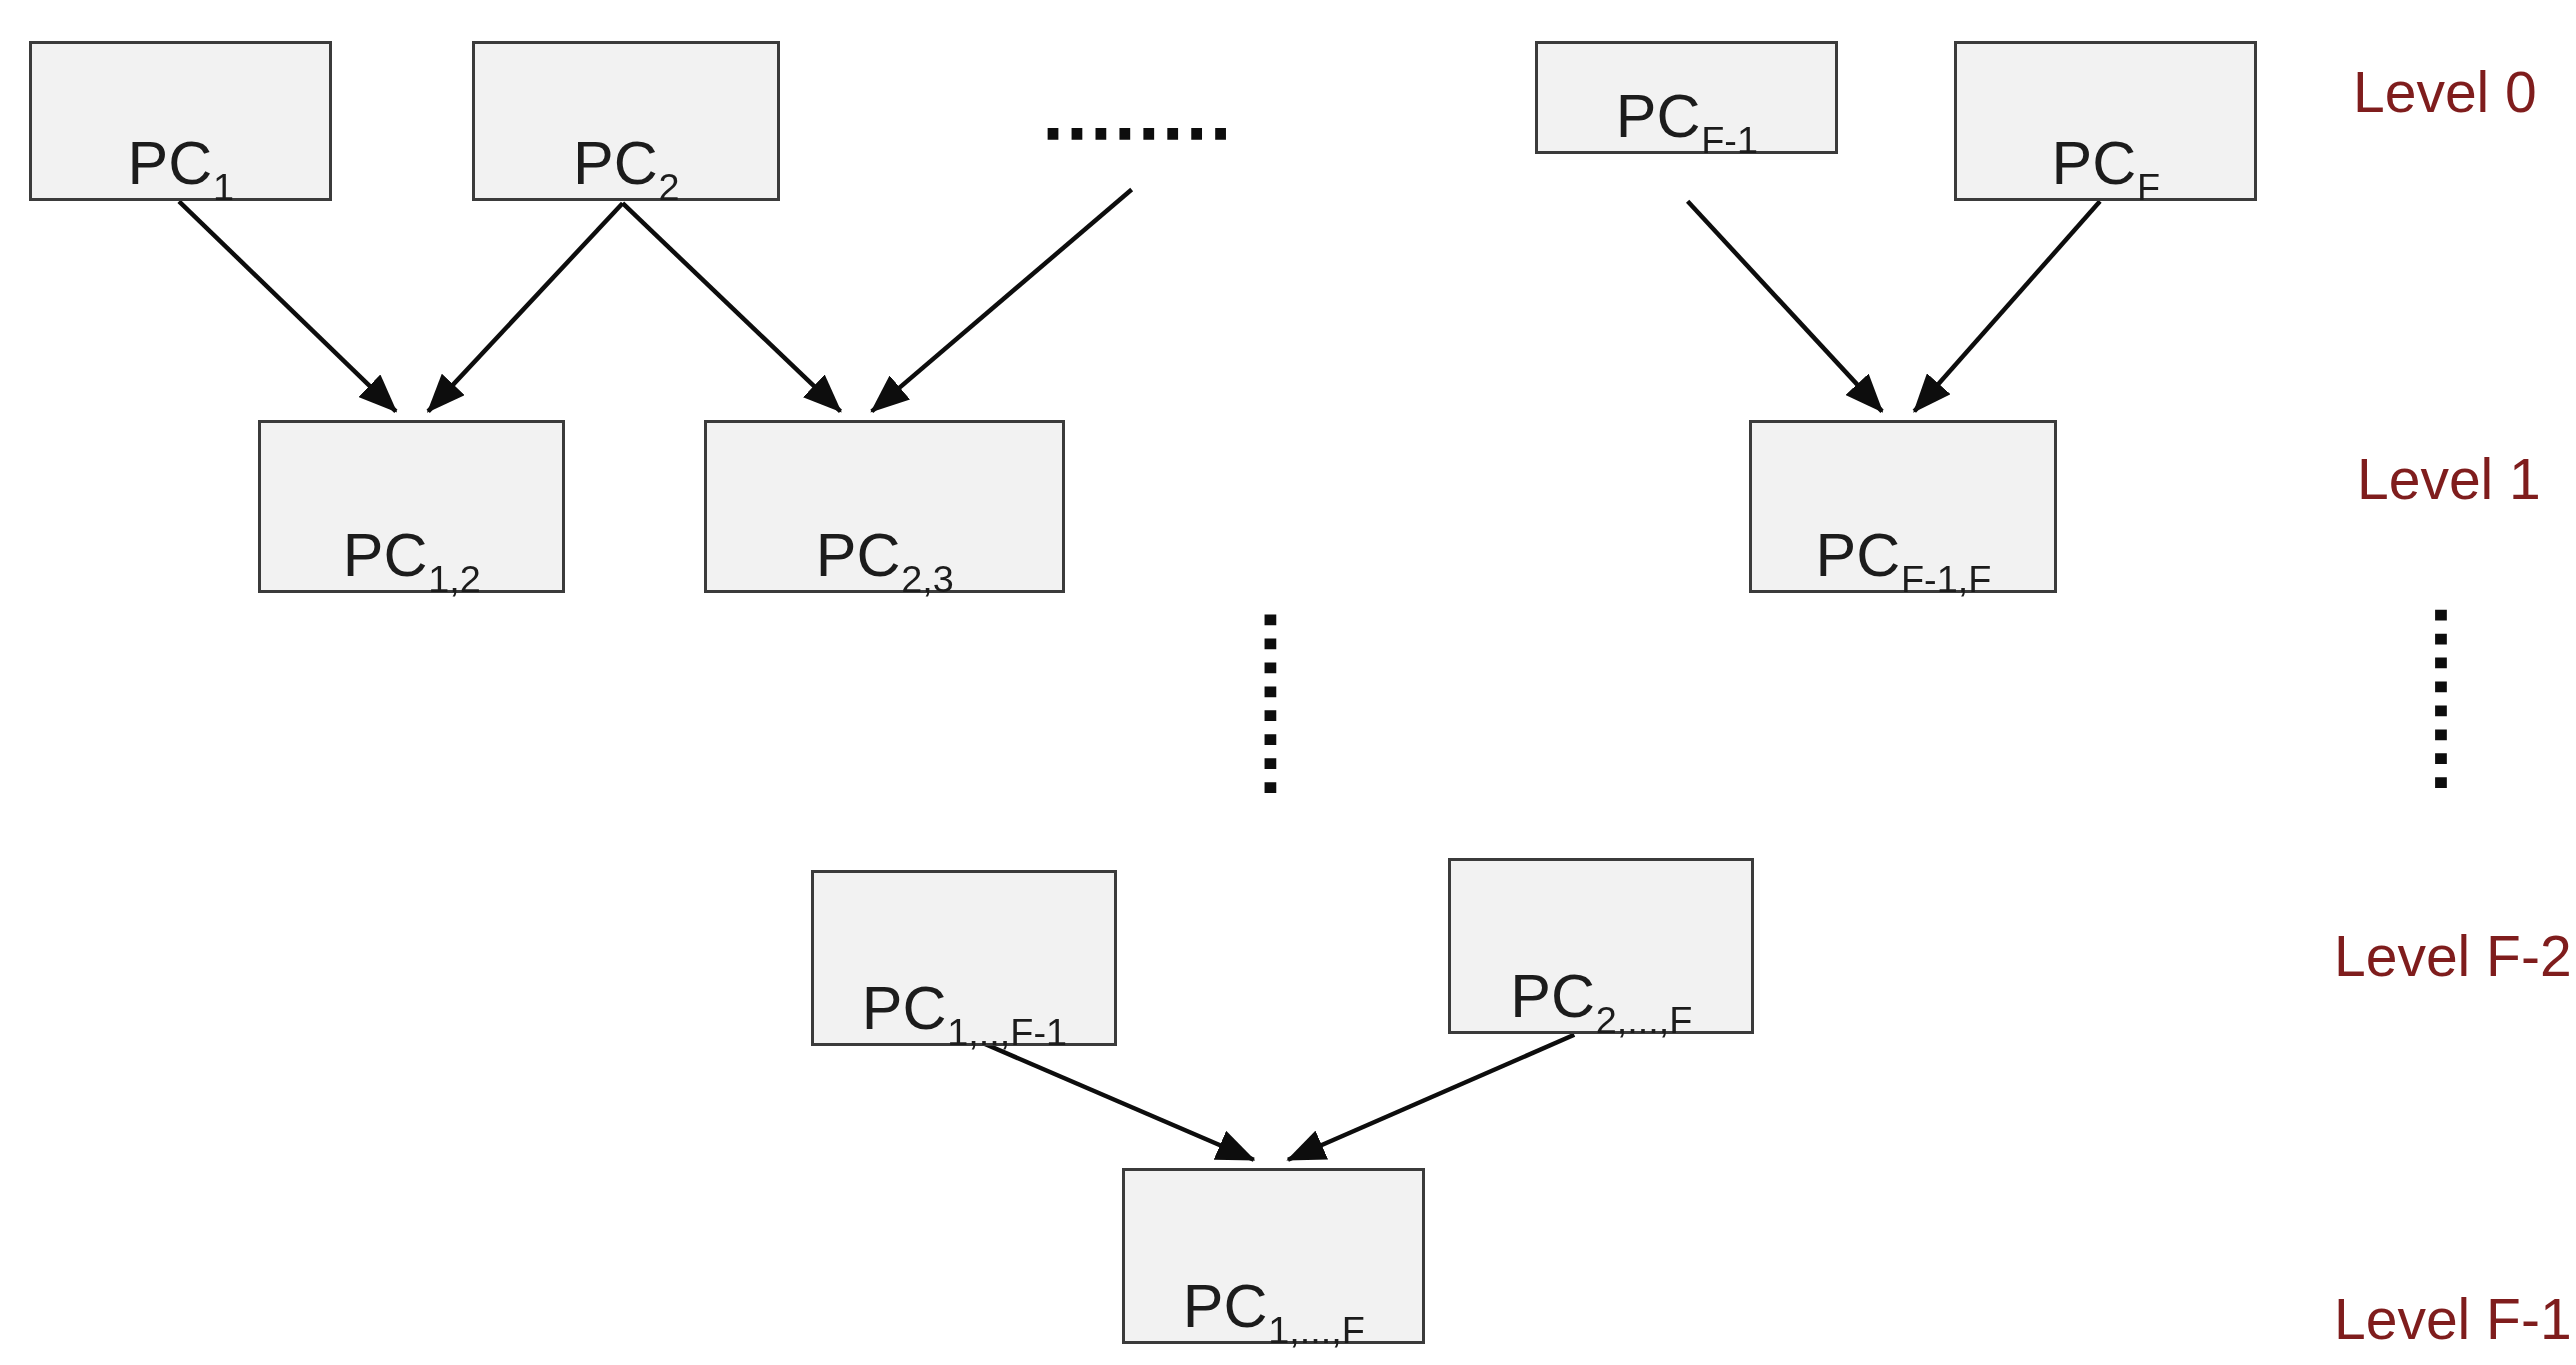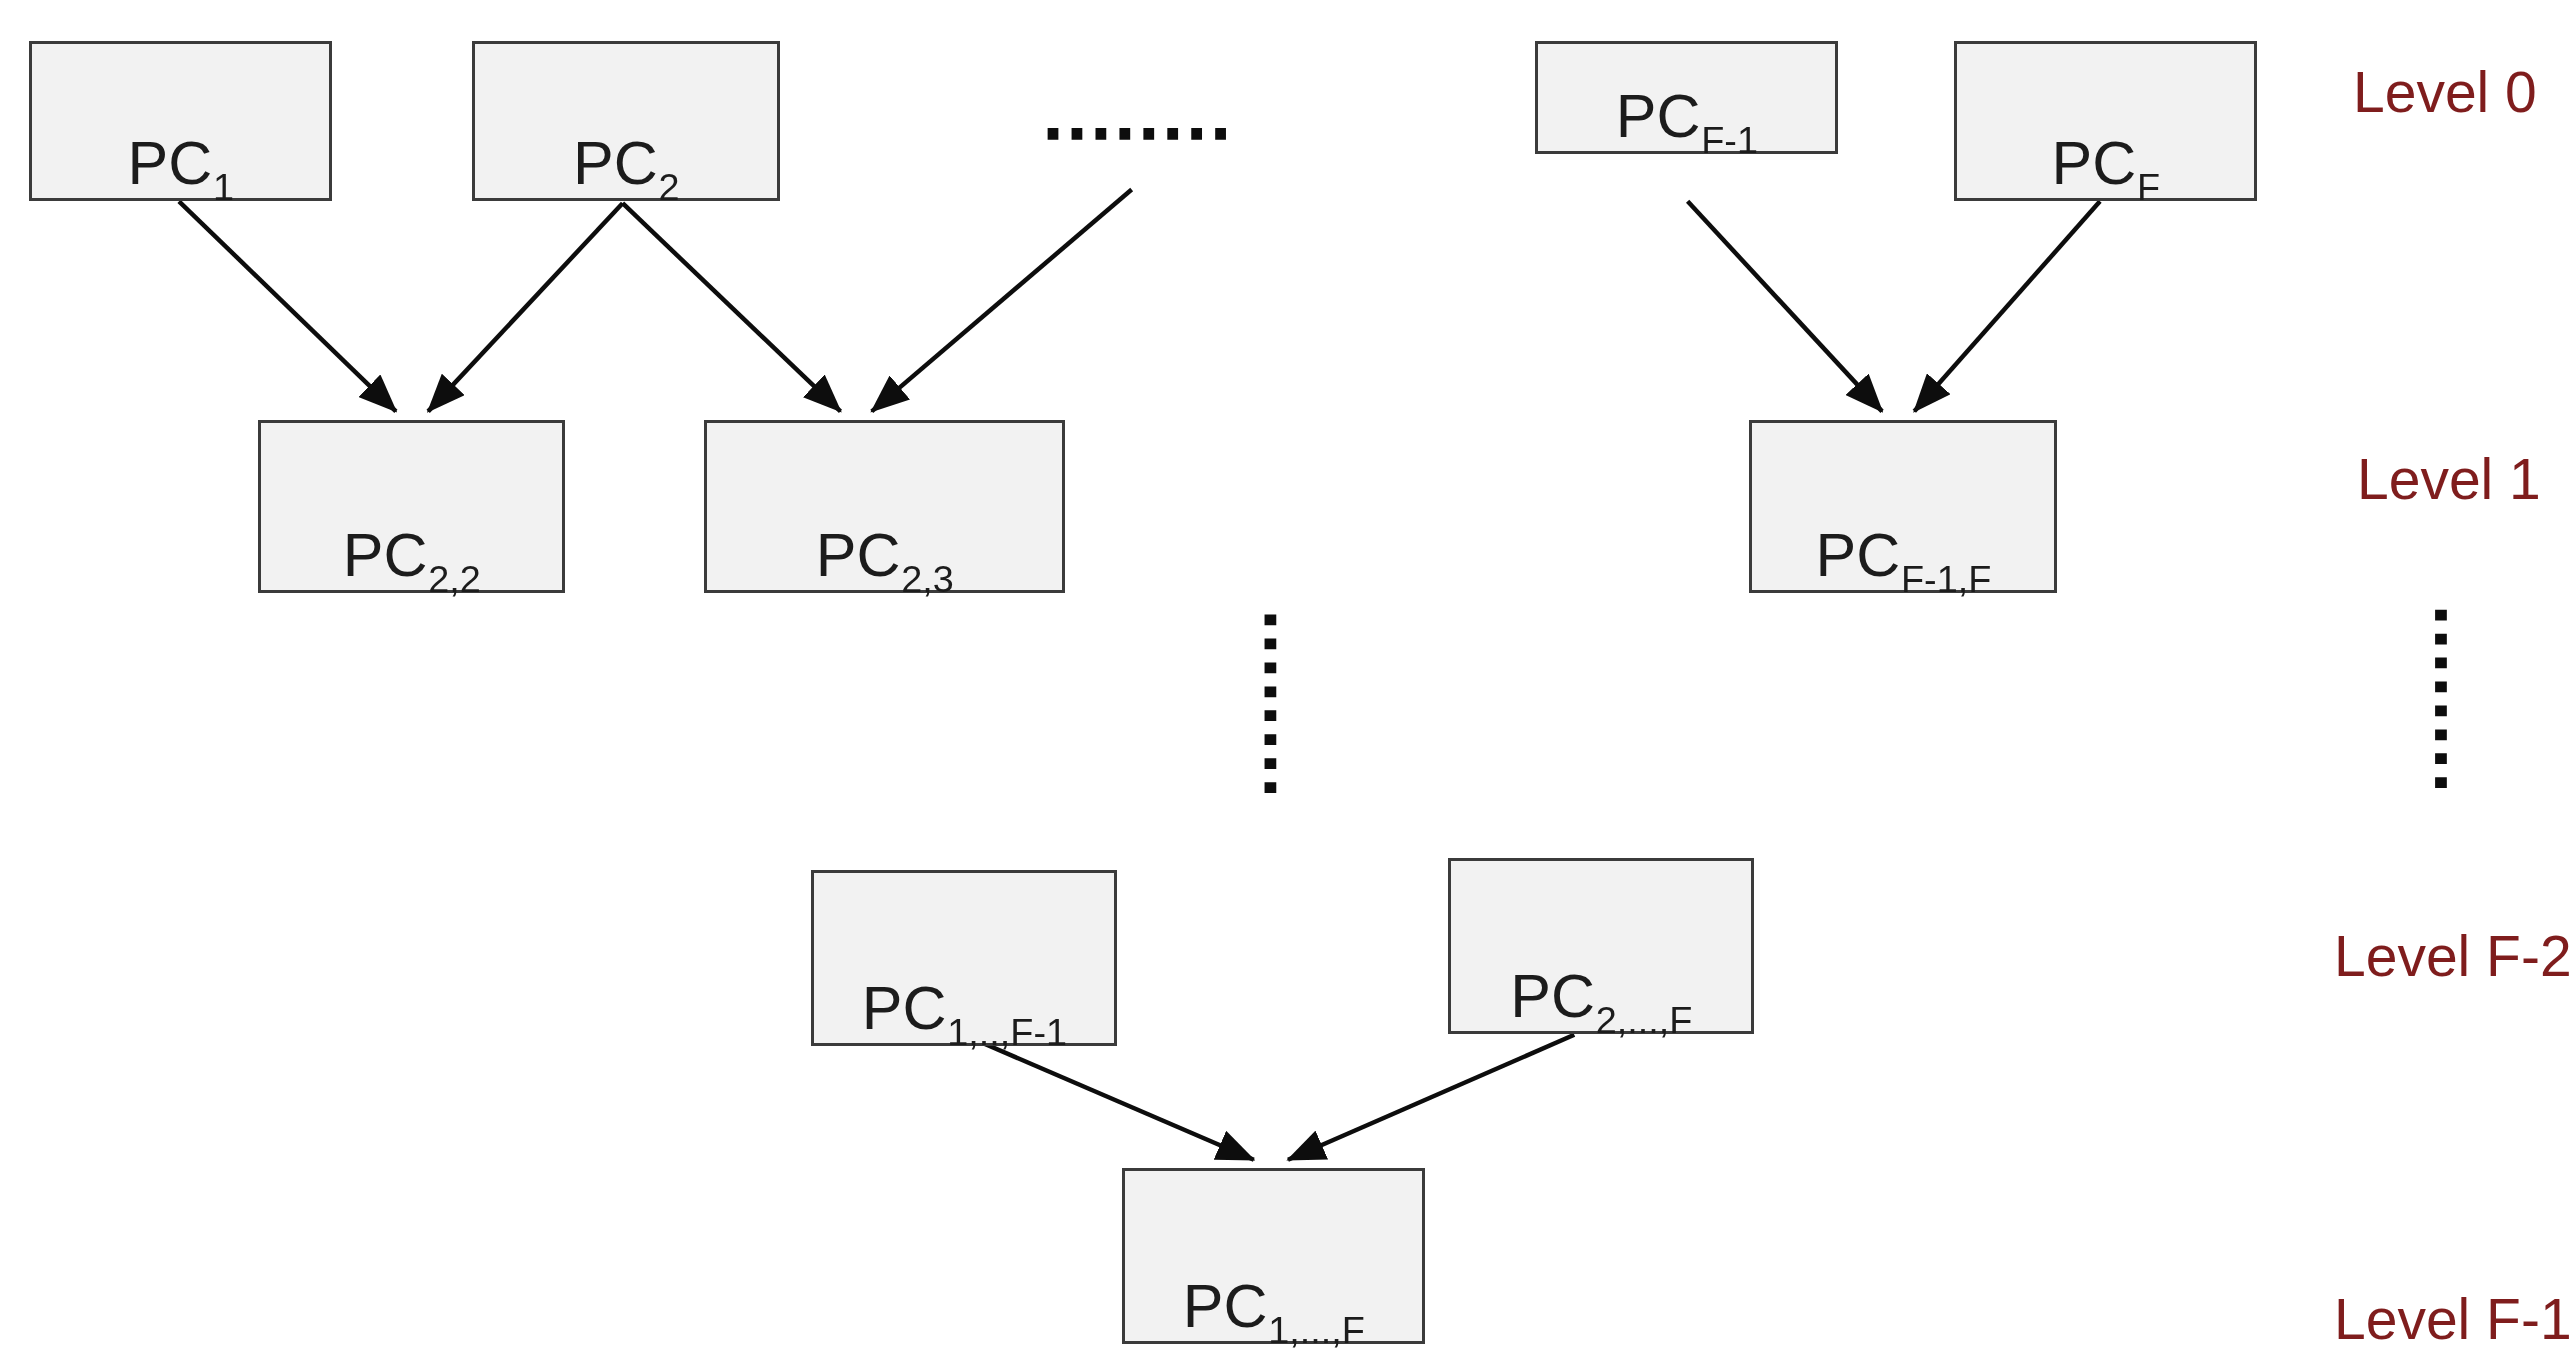--- a/index.html
+++ b/index.html
@@ -79,21 +79,21 @@
     <span class="node-label"><span>PC</span><sub>2</sub></span>
   </div>
   <div class="node" style="left:1535px; top:41px; width:303px; height:113px;">
     <span class="node-label"><span>PC</span><sub>F-1</sub></span>
   </div>
   <div class="node" style="left:1954px; top:41px; width:303px; height:160px;">
     <span class="node-label"><span>PC</span><sub>F</sub></span>
   </div>
 
   <div class="node" style="left:258px; top:420px; width:307px; height:173px;">
-    <span class="node-label"><span>PC</span><sub>2,2</sub></span>
+    <span class="node-label"><span>PC</span><sub>1,2</sub></span>
   </div>
   <div class="node" style="left:704px; top:420px; width:361px; height:173px;">
     <span class="node-label"><span>PC</span><sub>2,3</sub></span>
   </div>
   <div class="node" style="left:1749px; top:420px; width:308px; height:173px;">
     <span class="node-label"><span>PC</span><sub>F-1,F</sub></span>
   </div>
 
   <div class="node" style="left:811px; top:858px; width:306px; height:176px;margin-top:12px;">
     <span class="node-label"><span>PC</span><sub>1,..,F-1</sub></span>

